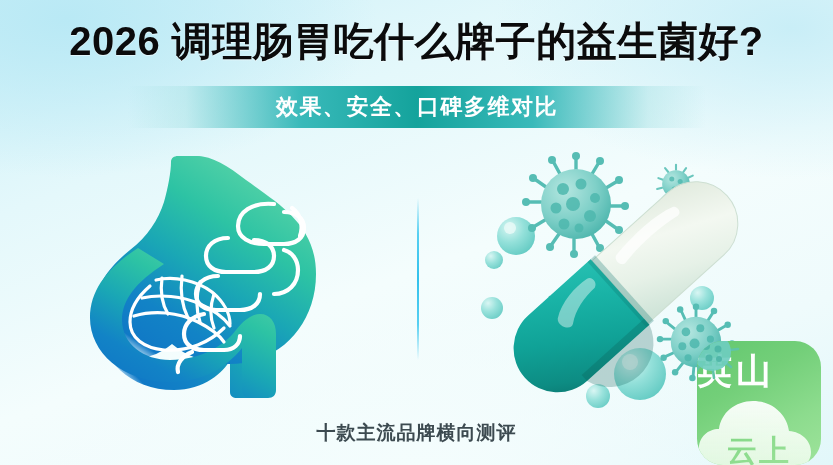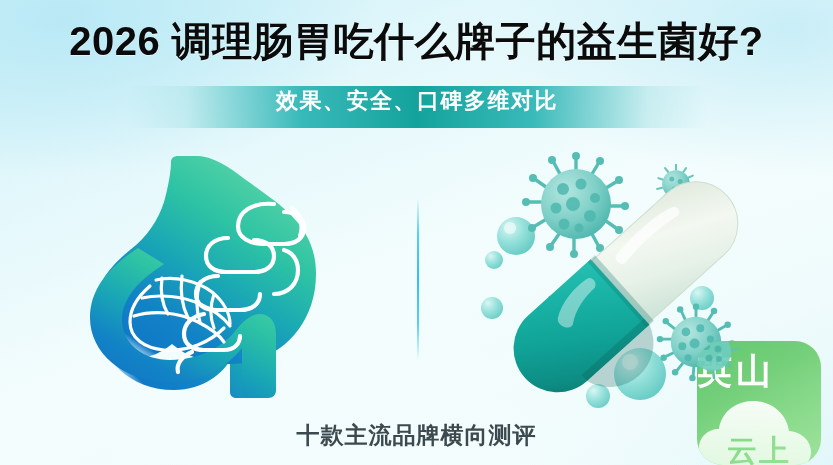--- a/index.html
+++ b/index.html
@@ -39,21 +39,21 @@
     left:128px; top:86px;
     width:578px; height:42px;
     background:linear-gradient(90deg,
        rgba(255,255,255,0) 0%,
        rgba(168,226,228,.45) 10%,
        rgba(42,180,180,.92) 30%,
        #14a39c 50%,
        rgba(42,180,180,.92) 70%,
        rgba(168,226,228,.45) 90%,
        rgba(255,255,255,0) 100%);
-    display:flex; align-items:flex-start; justify-content:center;
+    display:flex; align-items:center; justify-content:center;
   }
   .subbar span {
     color:#ffffff;
     font-size:22px;
     font-weight:bold;
     letter-spacing:1.5px;
     white-space:nowrap;
   }
 
   
@@ -72,21 +72,21 @@
   
   .stomach { position:absolute; left:78px; top:146px; width:280px; height:268px; }
 
   
   .capsule-scene { position:absolute; left:470px; top:142px; width:300px; height:280px; }
 
   
   .caption {
     position:absolute; left:0; right:0; top:420px;
     text-align:center;
-    font-size:23px;
+    font-size:19px;
     font-weight:bold;
     color:#3c4a50;
     letter-spacing:1px;
     white-space:nowrap;
   }
 
   
   .logo {
     position:absolute;
     left:697px; top:341px;

